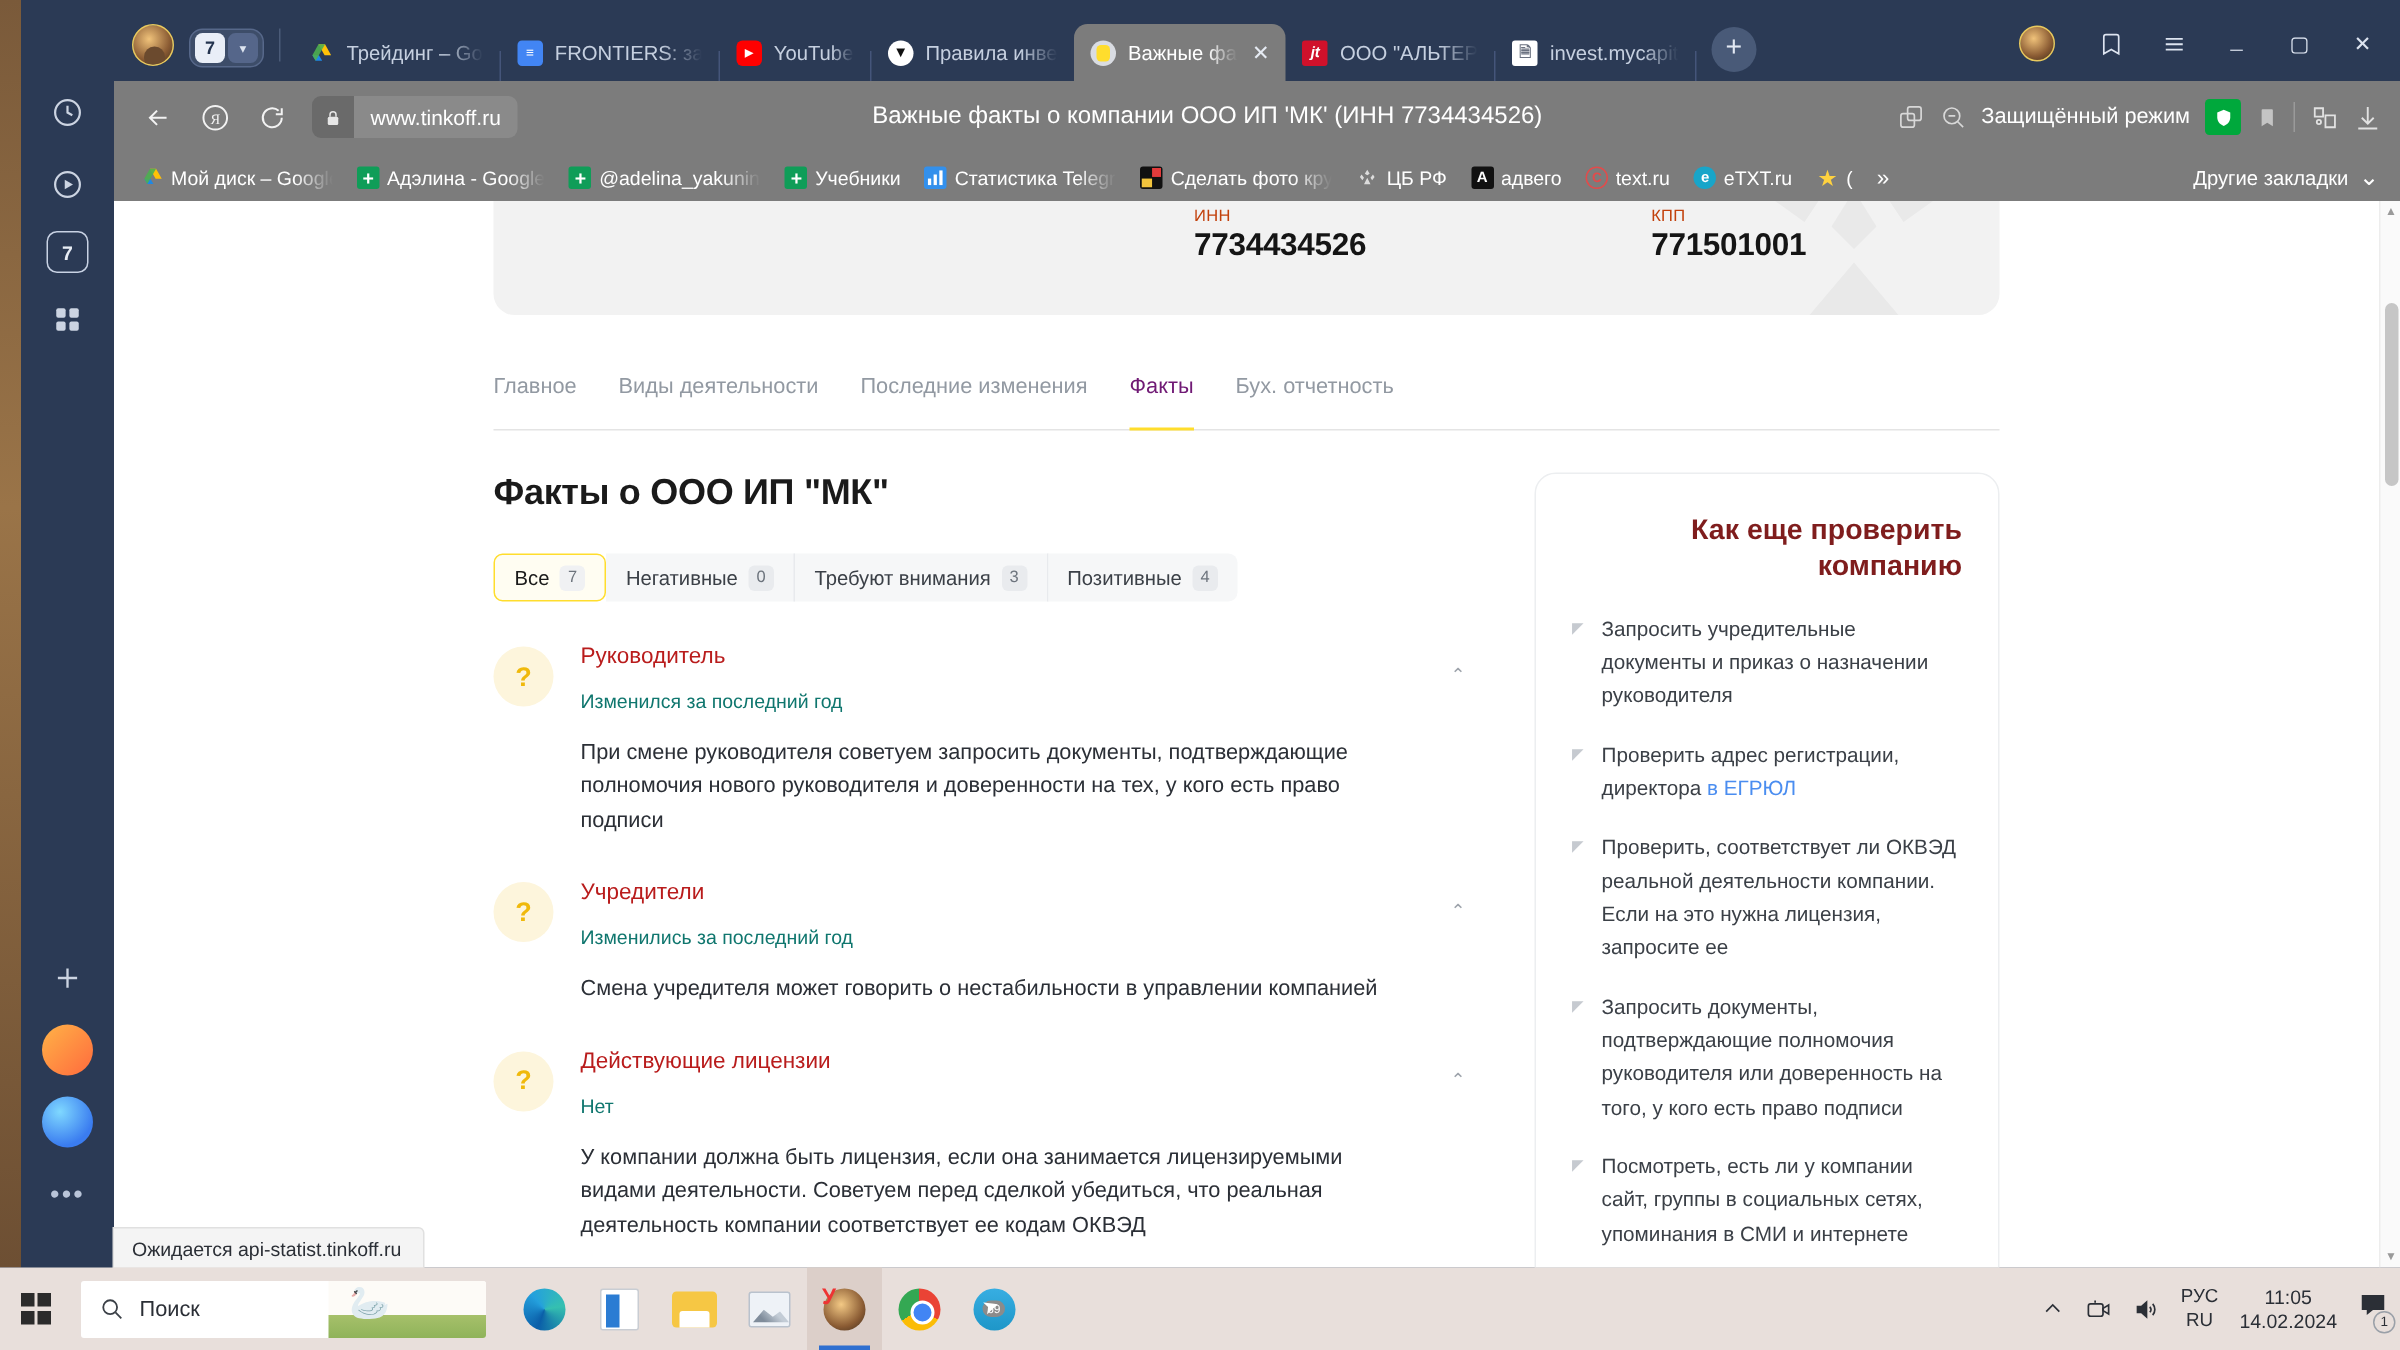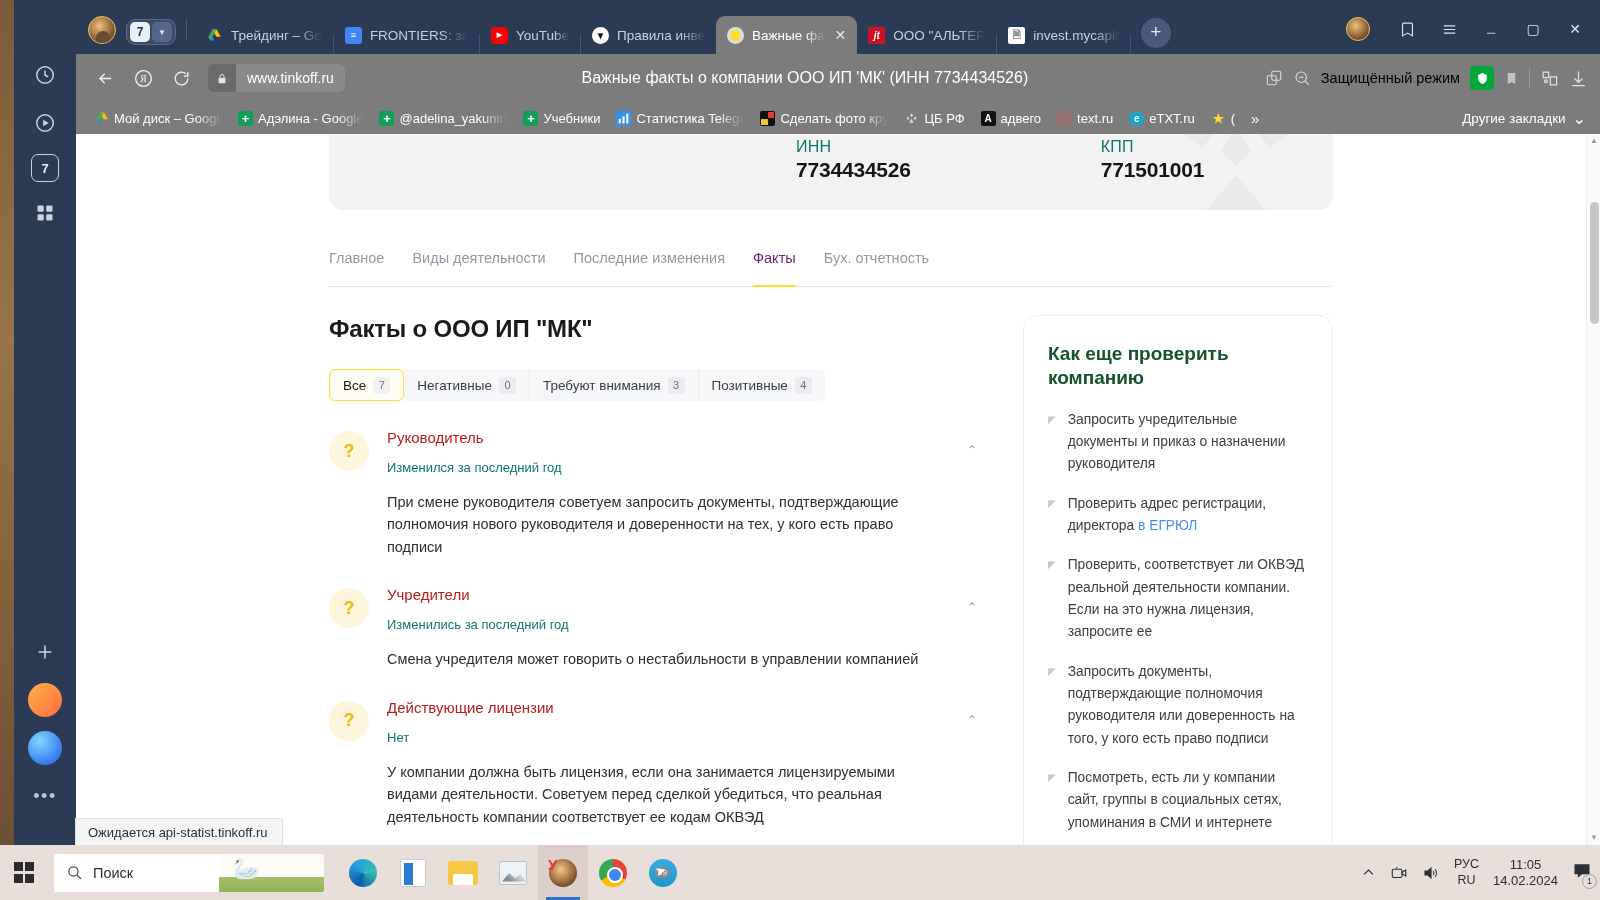--- a/index.html
+++ b/index.html
@@ -154,21 +154,21 @@
   .url-text {
     background: #8a8a8a; color: #ffffff; font-size: 14px;
     padding: 0 11px; height: 28px; line-height: 28px; border-radius: 0 6px 6px 0;
   }
   .page-title-center {
     flex: 1; text-align: center; color: #ffffff; font-size: 16px;
     white-space: nowrap; overflow: hidden;
   }
   .ab-right { display: flex; align-items: center; gap: 10px; flex: none; }
   .ab-icon { color:#e8e8e8; display:flex; align-items:center; justify-content:center; cursor:pointer; }
-  .safe-mode { color: #000000; font-size: 14.5px; white-space: nowrap; }
+  .safe-mode { color: #ffffff; font-size: 14.5px; white-space: nowrap; }
   .shield-box {
     width: 24px; height: 24px; background: #00a83c; border-radius: 3px;
     display:flex; align-items:center; justify-content:center;
   }
   .ab-sep { width:1px; height:20px; background:#9a9a9a; }
 
   
   .bookmarks {
     position: absolute; left: 62px; top: 102px; right: 0; height: 32px;
     background: #7c7c7c; display: flex; align-items: center;
@@ -215,21 +215,21 @@
   
   .hero {
     margin: 0 253px 0 253px; height: 76px; background: #f2f2f2;
     border-radius: 0 0 14px 14px; position: relative; overflow: hidden;
   }
   .hero-emblem {
     position: absolute; right: 22px; top: -58px; width: 150px; height: 150px;
     opacity: 0.06;
   }
   .hero-fields { display: flex; gap: 190px; padding: 4px 0 0 467px; }
-  .hf-label { font-size: 16px; color: #0f766e; letter-spacing: .2px; }
+  .hf-label { font-size: 11px; color: #c2410c; letter-spacing: .2px; }
   .hf-value { font-size: 21px; font-weight: 700; color: #151515; margin-top: 2px; letter-spacing: -.2px;}
 
   
   .ptabs {
     margin: 40px 253px 0 253px; display: flex; gap: 28px;
     border-bottom: 1px solid #e4e4e4; padding-bottom: 10px;
   }
   .ptab { font-size: 14.5px; color: #9299a2; cursor: pointer; position: relative; padding-bottom: 10px; }
   .ptab.active { color: #701a75; }
   .ptab.active::after {
@@ -278,21 +278,21 @@
   .fact-text { font-size: 14.5px; color: #2b2f36; line-height: 1.55; margin-top: 16px; }
   .fact-chev {
     position: absolute; right: 4px; top: 14px; color: #9da3ab; font-size: 12px; cursor: pointer;
   }
 
   
   .card {
     border: 1px solid #eceef0; border-radius: 14px; padding: 26px 24px 24px 24px;
     background: #fff;
   }
-  .card-h { font-size: 19px; font-weight: 700; color: #14532d; line-height: 1.28; margin-bottom: 18px; }
+  .card-h { font-size: 19px; font-weight: 700; color: #7f1d1d; line-height: 1.28; margin-bottom: 18px; text-align: right; }
   .card ul { list-style: none; }
   .card li {
     display: flex; gap: 12px; font-size: 13.8px; color: #3b4047;
     line-height: 1.62; margin-bottom: 17px;
   }
   .card li:last-child { margin-bottom: 0; }
   .li-mark { color: #c6cad0; font-size: 10px; flex: none; margin-top: 3px; }
   .lnk { color: #4a8df0; }
 
   

